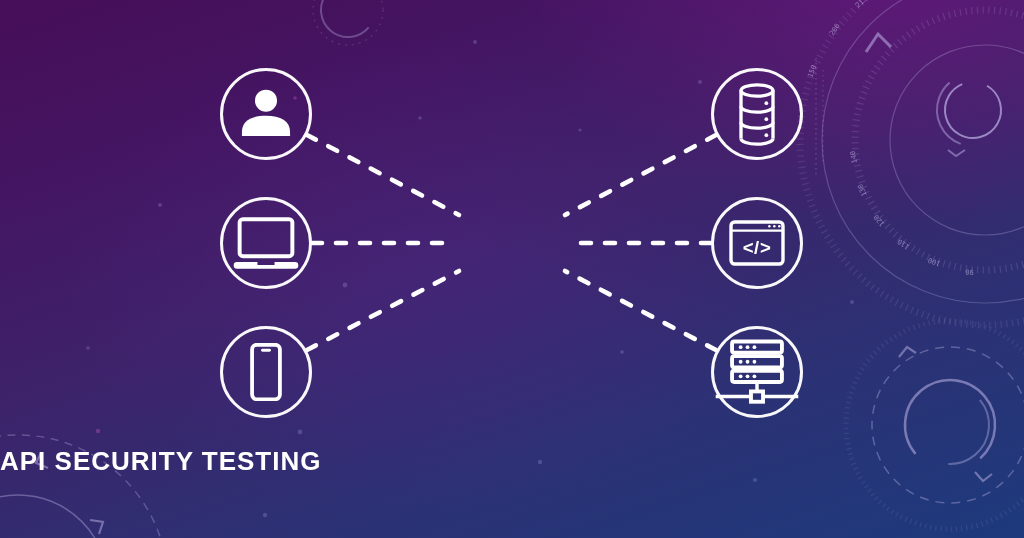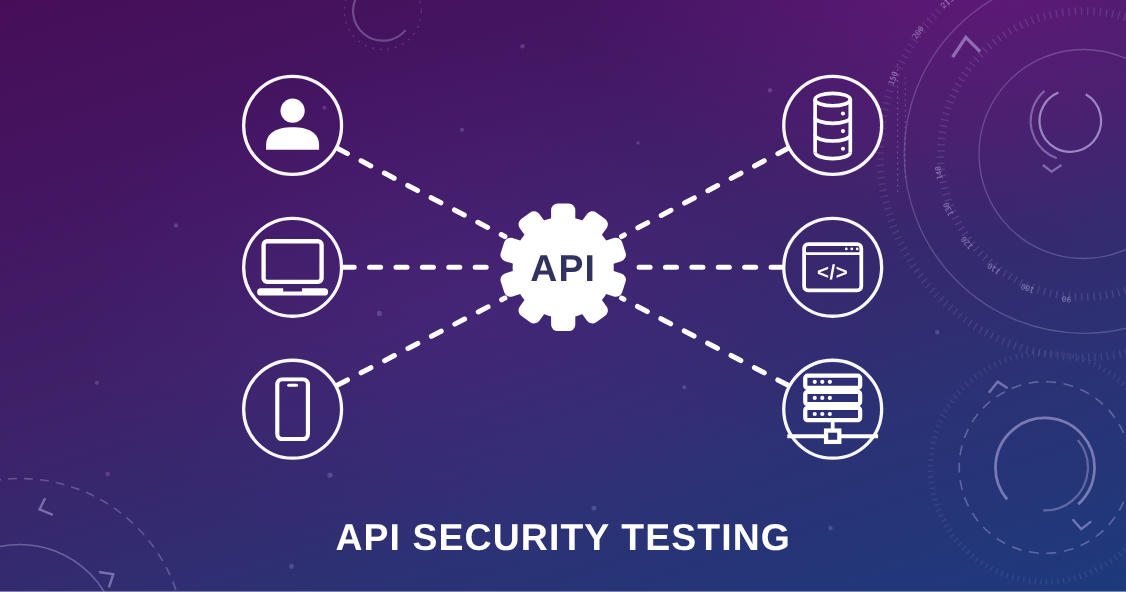--- a/index.html
+++ b/index.html
@@ -32,23 +32,23 @@
   .node svg { display: block; }
   .stroke-icon { fill: none; stroke: #ffffff; }
 
   .hub { position: absolute; left: 442px; top: 173px; width: 140px; height: 140px; }
   .hub-label {
     font-weight: bold; font-size: 34px; letter-spacing: 1px;
     fill: #30325f; font-family: "Liberation Sans", sans-serif;
   }
 
   .title {
-    position: absolute; left: 0; right: 0; top: 470px;
-    text-align: center; color: #ffffff;
-    font-size: 34px; font-weight: bold; letter-spacing: 1px;
+    position: absolute; left: 0; right: 0; top: 446px;
+    color: #ffffff;
+    font-size: 26px; font-weight: bold; letter-spacing: 1px;
   }
 
   
   .decor-stroke { fill: none; stroke: #beb3e6; }
   .hud-num {
     font-family: "DejaVu Sans Mono", monospace; font-size: 7px;
     fill: rgba(205,196,238,0.55);
   }
   .star { fill: rgba(190,198,240,0.22); }
   .star-pink { fill: rgba(218,100,190,0.32); }
@@ -195,29 +195,16 @@
           <circle cx="39" cy="44.5" r="2.2"></circle>
           <circle cx="47" cy="44.5" r="2.2"></circle>
       </g>
       <line class="stroke-icon" x1="50" y1="51" x2="50" y2="62" stroke-width="4"></line>
       <rect class="stroke-icon" x="43" y="62" width="14" height="12" stroke-width="4.5"></rect>
       <line class="stroke-icon" x1="2" y1="68" x2="43" y2="68" stroke-width="4"></line>
       <line class="stroke-icon" x1="57" y1="68" x2="98" y2="68" stroke-width="4"></line>
     </svg>
   </div>
 
-  <div class="hub">
-    <svg width="140" height="140" viewBox="0 0 140 140">
-      <g fill="#ffffff">
-        <rect x="59" y="12" width="22" height="116" rx="6"></rect>
-        <rect x="59" y="12" width="22" height="116" rx="6" transform="rotate(36 70 70)"></rect>
-        <rect x="59" y="12" width="22" height="116" rx="6" transform="rotate(72 70 70)"></rect>
-        <rect x="59" y="12" width="22" height="116" rx="6" transform="rotate(108 70 70)"></rect>
-        <rect x="59" y="12" width="22" height="116" rx="6" transform="rotate(144 70 70)"></rect>
-        <circle cx="70" cy="70" r="46"></circle>
-      </g>
-      <text class="hub-label" x="70" y="82" text-anchor="middle">API</text>
-    </svg>
-  </div>
 
   <div class="title">API SECURITY TESTING</div>
 
 </div>
 
 </body></html>

